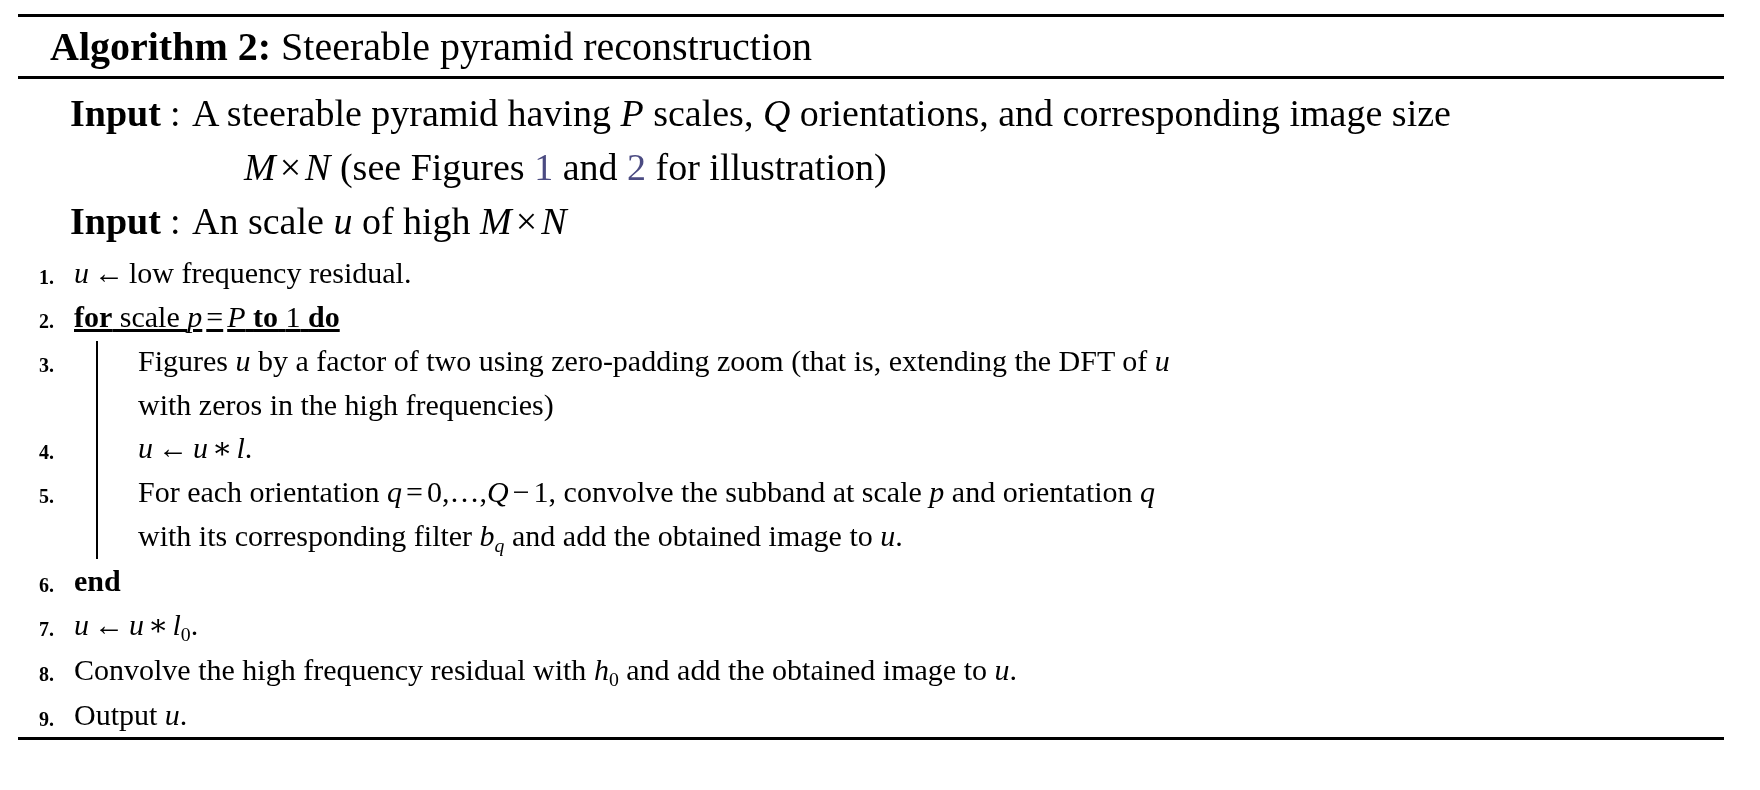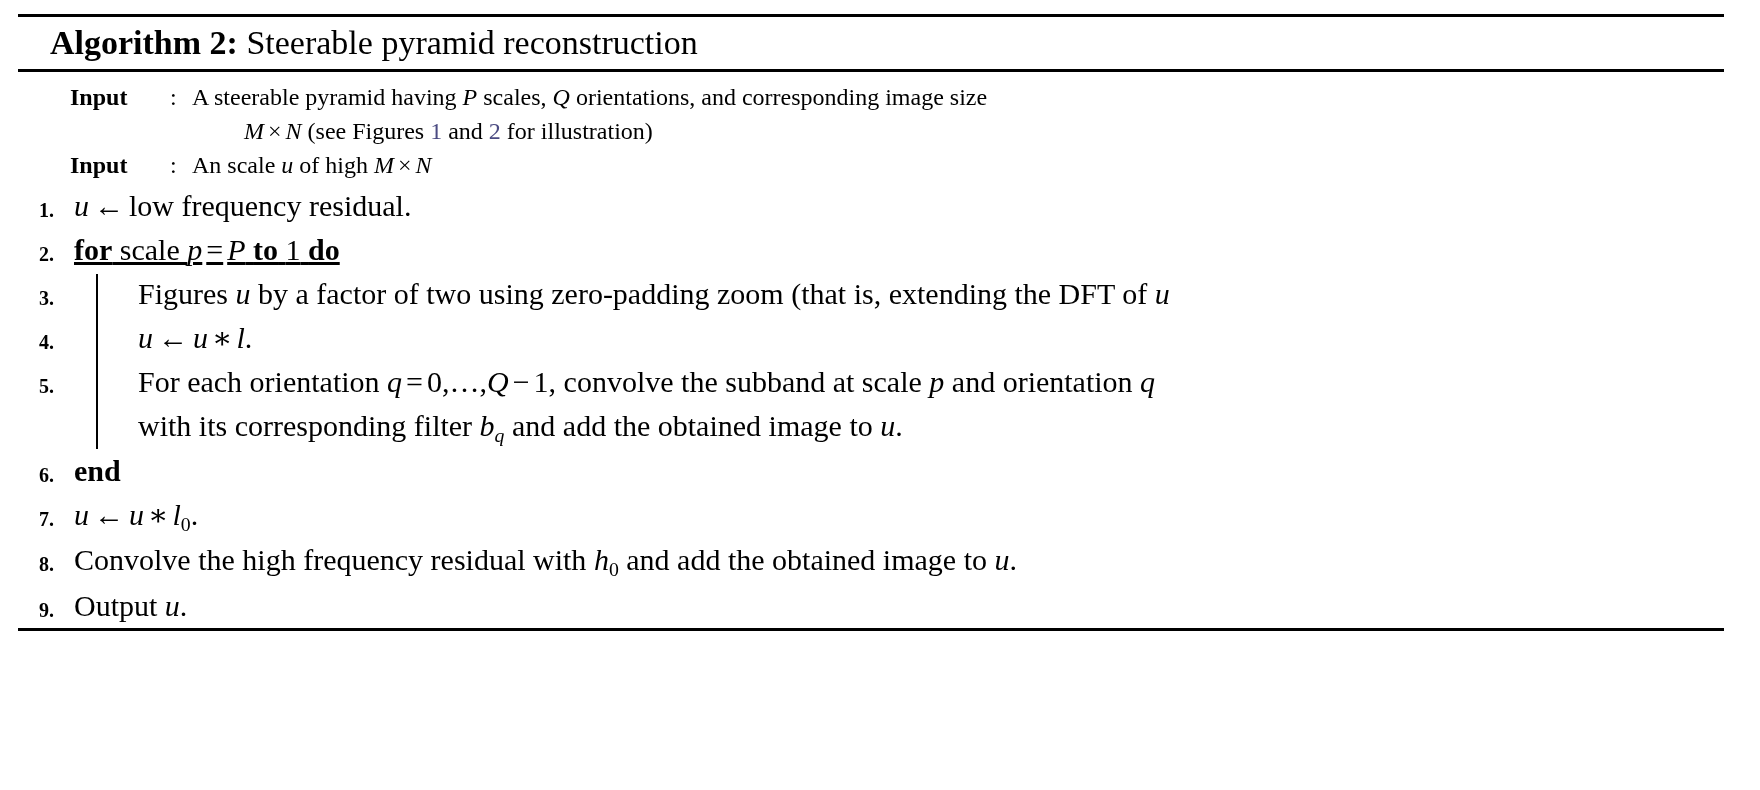--- a/index.html
+++ b/index.html
@@ -23,32 +23,32 @@
   }
 
   
   .rule-top    { height: 3px; background: #000; width: 100%; }
   .rule-mid    { height: 3px; background: #000; width: 100%; }
   .rule-bottom { height: 3px; background: #000; width: 100%; }
 
   
   .title-row {
     padding: 6px 0 6px 32px;
-    font-size: 34px;
+    font-size: 40px;
     line-height: 1.18;
     white-space: nowrap;
   }
   .title-row .kw { font-weight: bold; }
 
   
   .io-block { padding-top: 8px; }
   .io-row {
     display: flex;
     align-items: flex-start;
-    font-size: 24px;
+    font-size: 38px;
     line-height: 1.42;
   }
   .io-label {
     flex: 0 0 auto;
     width: 152px;
     padding-left: 52px;
     box-sizing: border-box;
     font-weight: bold;
     white-space: nowrap;
   }
@@ -167,21 +167,21 @@
     <div class="step">
       <div class="step-num">2.</div>
       <div class="step-body">
         <span class="step-text nowrap"><span class="kw">for</span><span> scale </span><span class="mi">p</span><span class="mo">=</span><span class="mi">P</span>&nbsp;<span class="kw">to</span>&nbsp;<span class="mn">1</span>&nbsp;<span class="kw">do</span></span>
       </div>
     </div>
 
     <div class="step indent bar-first">
       <div class="step-num">3.</div>
       <div class="step-body">
-        <span class="step-text"><span>Figures </span><span class="mi">u</span><span> by a factor of two using zero-padding zoom (that is, extending the DFT of </span><span class="mi">u</span></span>
+        <span class="step-text"><span>Figures </span><span class="mi">u</span><span> by a factor of two using zero-padding zoom (that is, extending the DFT of </span><span class="mi">u</span><span class="cont">with zeros in the high frequencies)</span></span>
       </div>
     </div>
 
     <div class="step indent">
       <div class="step-num">4.</div>
       <div class="step-body">
         <span class="step-text"><span class="mi">u</span><span class="mo-t">←</span><span class="mi">u</span><span class="mo">∗</span><span class="mi">l</span><span>.</span></span>
       </div>
     </div>
 

